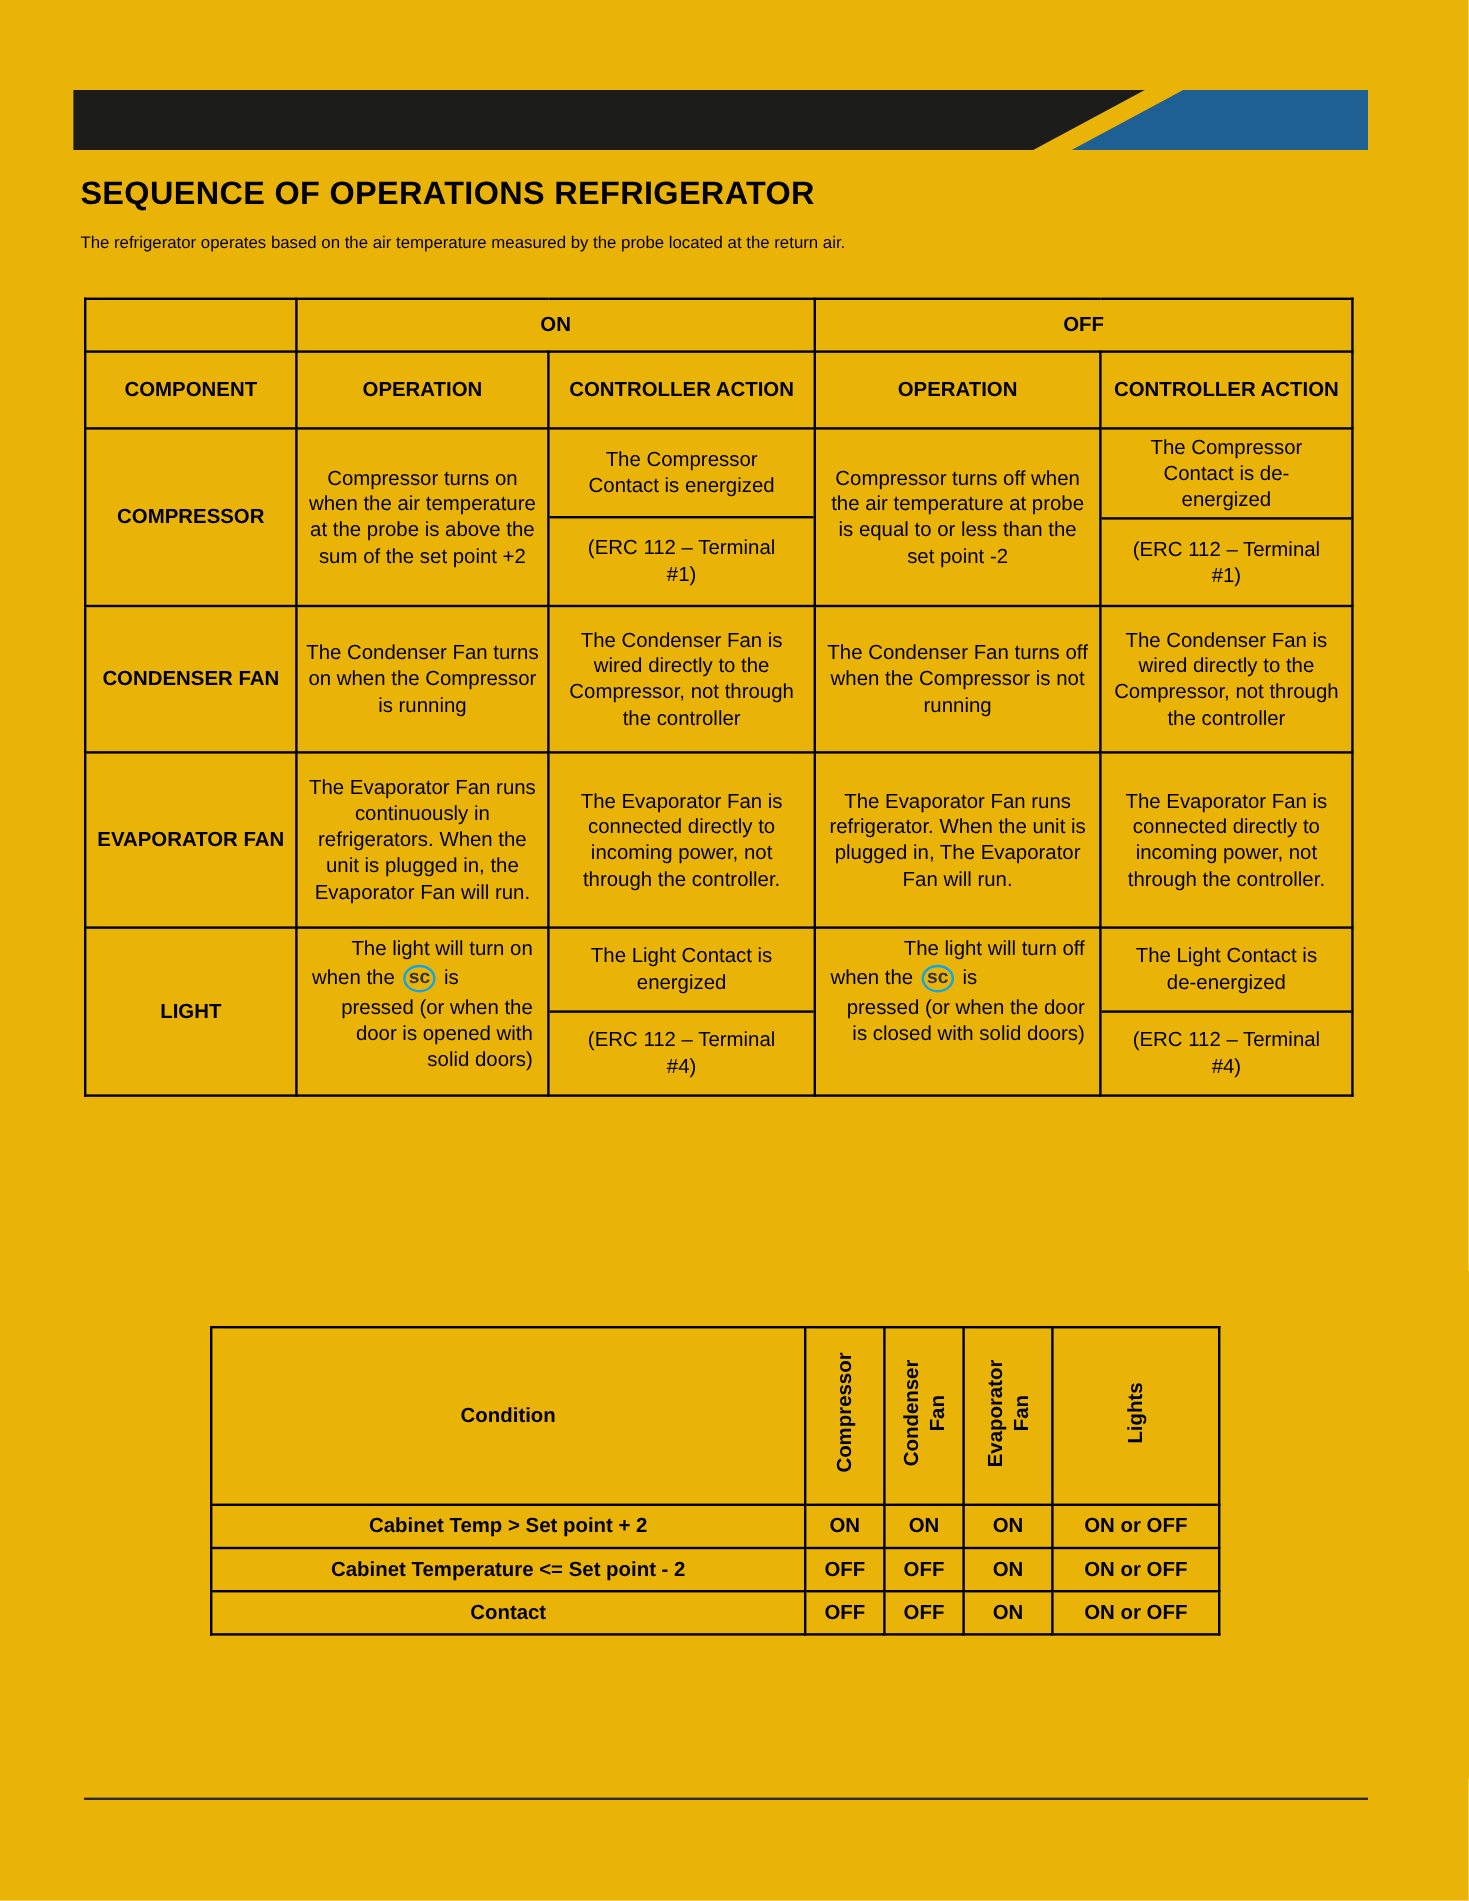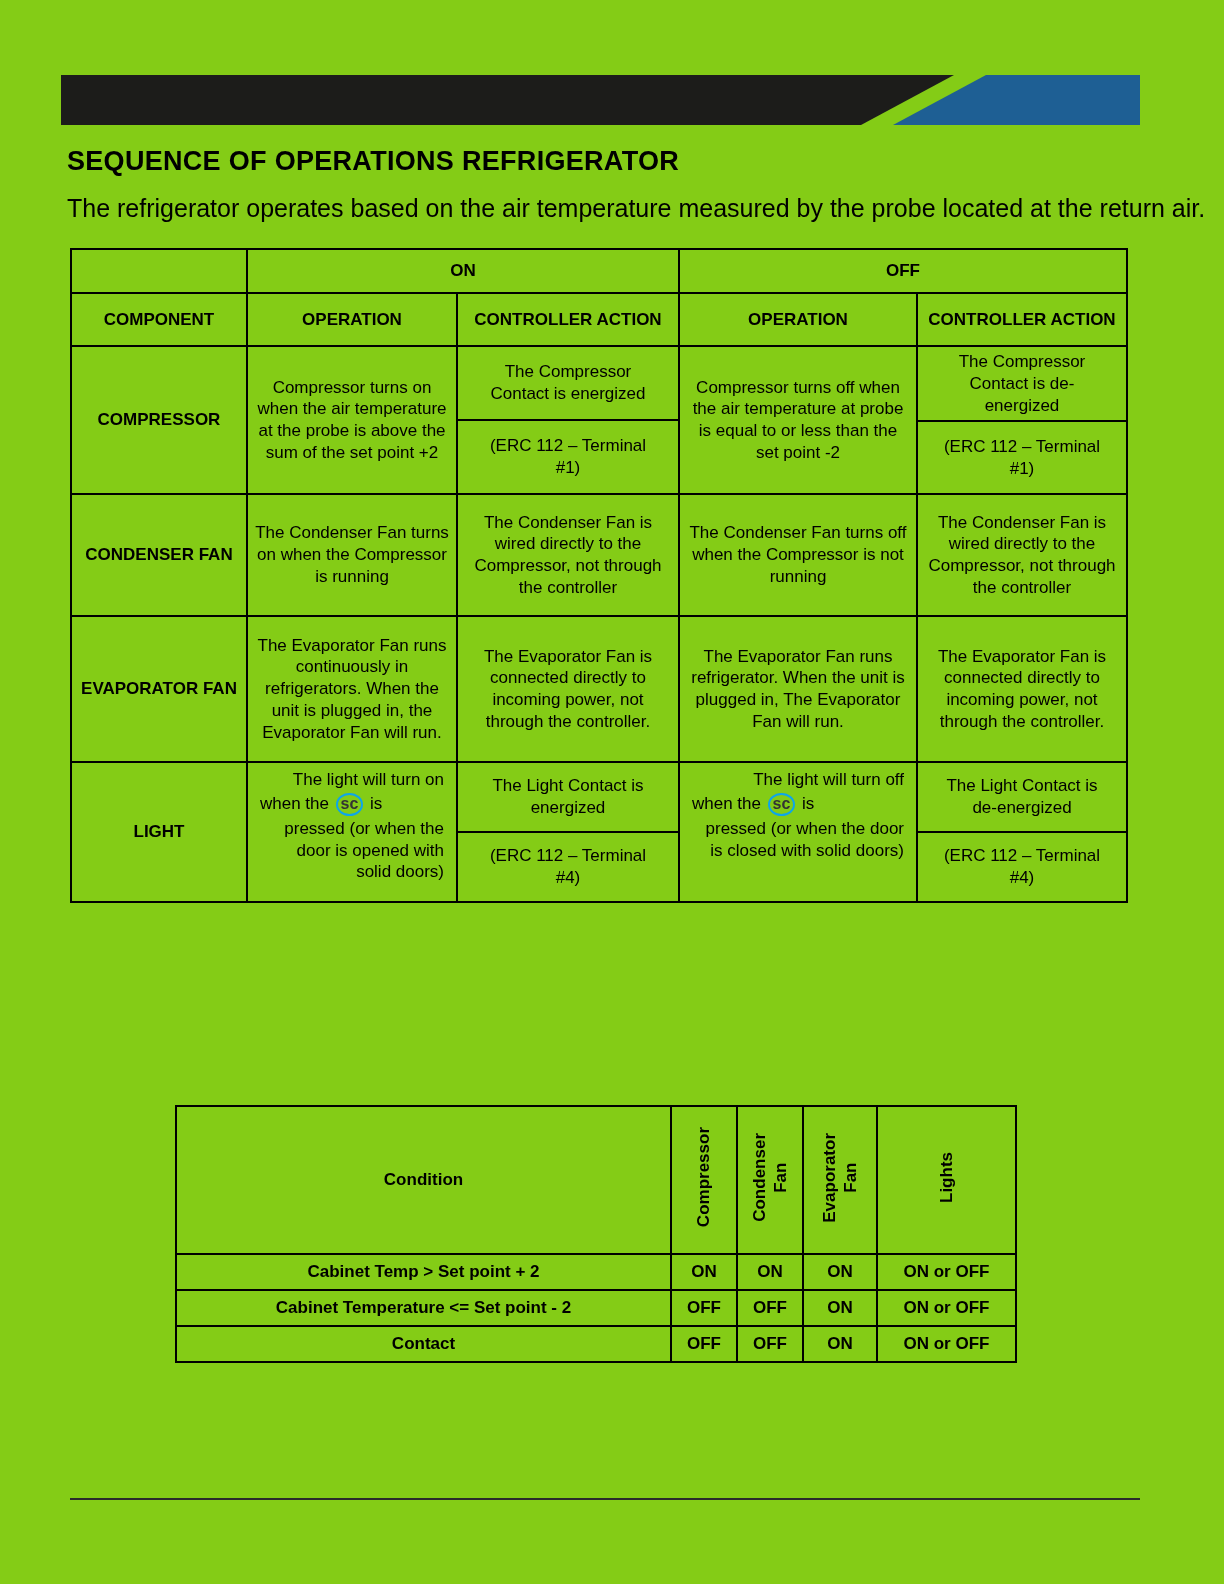--- a/index.html
+++ b/index.html
@@ -1,52 +1,52 @@
 <!DOCTYPE html>
 <html><head>
 <meta charset="utf-8">
 <style>
   * { box-sizing: border-box; }
   html,body { margin:0; padding:0; background:#ffffff; }
   .page {
     position: relative;
     width: 1224px;
     height: 1584px;
-    background: #84cc16;
+    background: #eab308;
     font-family: "Liberation Sans", sans-serif;
     color: #000;
     overflow: hidden;
   }
 
   
   .header-graphic { position:absolute; left:61px; top:75px; width:1079px; height:50px; display:block; }
 
   
   .title {
     position:absolute; left:67px; top:146px; margin:0;
     font-size:27px; font-weight:bold; letter-spacing:0.3px;
   }
   .subtitle {
     position:absolute; left:67px; top:194px; margin:0;
-    font-size:25px; font-weight:500;
+    font-size:14px; font-weight:500;
   }
 
   
   .main-table {
     position:absolute; left:70px; top:248px;
     border-collapse:collapse; table-layout:fixed;
   }
   .main-table td {
     border:2px solid #000;
     text-align:center; vertical-align:middle;
     font-size:17px; line-height:1.28;
     padding:3px 7px;
   }
   .row-group td { height:44px; }
-  .row-colhead td { height:53px; }
+  .row-colhead td { height:64px; }
   .row-compressor td { height:148px; }
   .row-condenser td { height:122px; }
   .row-evaporator td { height:146px; }
   .row-light td { height:140px; }
 
   .group-head { font-size:30px; font-weight:bold; }
   .col-head { font-size:21px; font-weight:bold; line-height:1.3; }
   .comp-cell { font-size:18px; font-weight:bold; }
 
   

